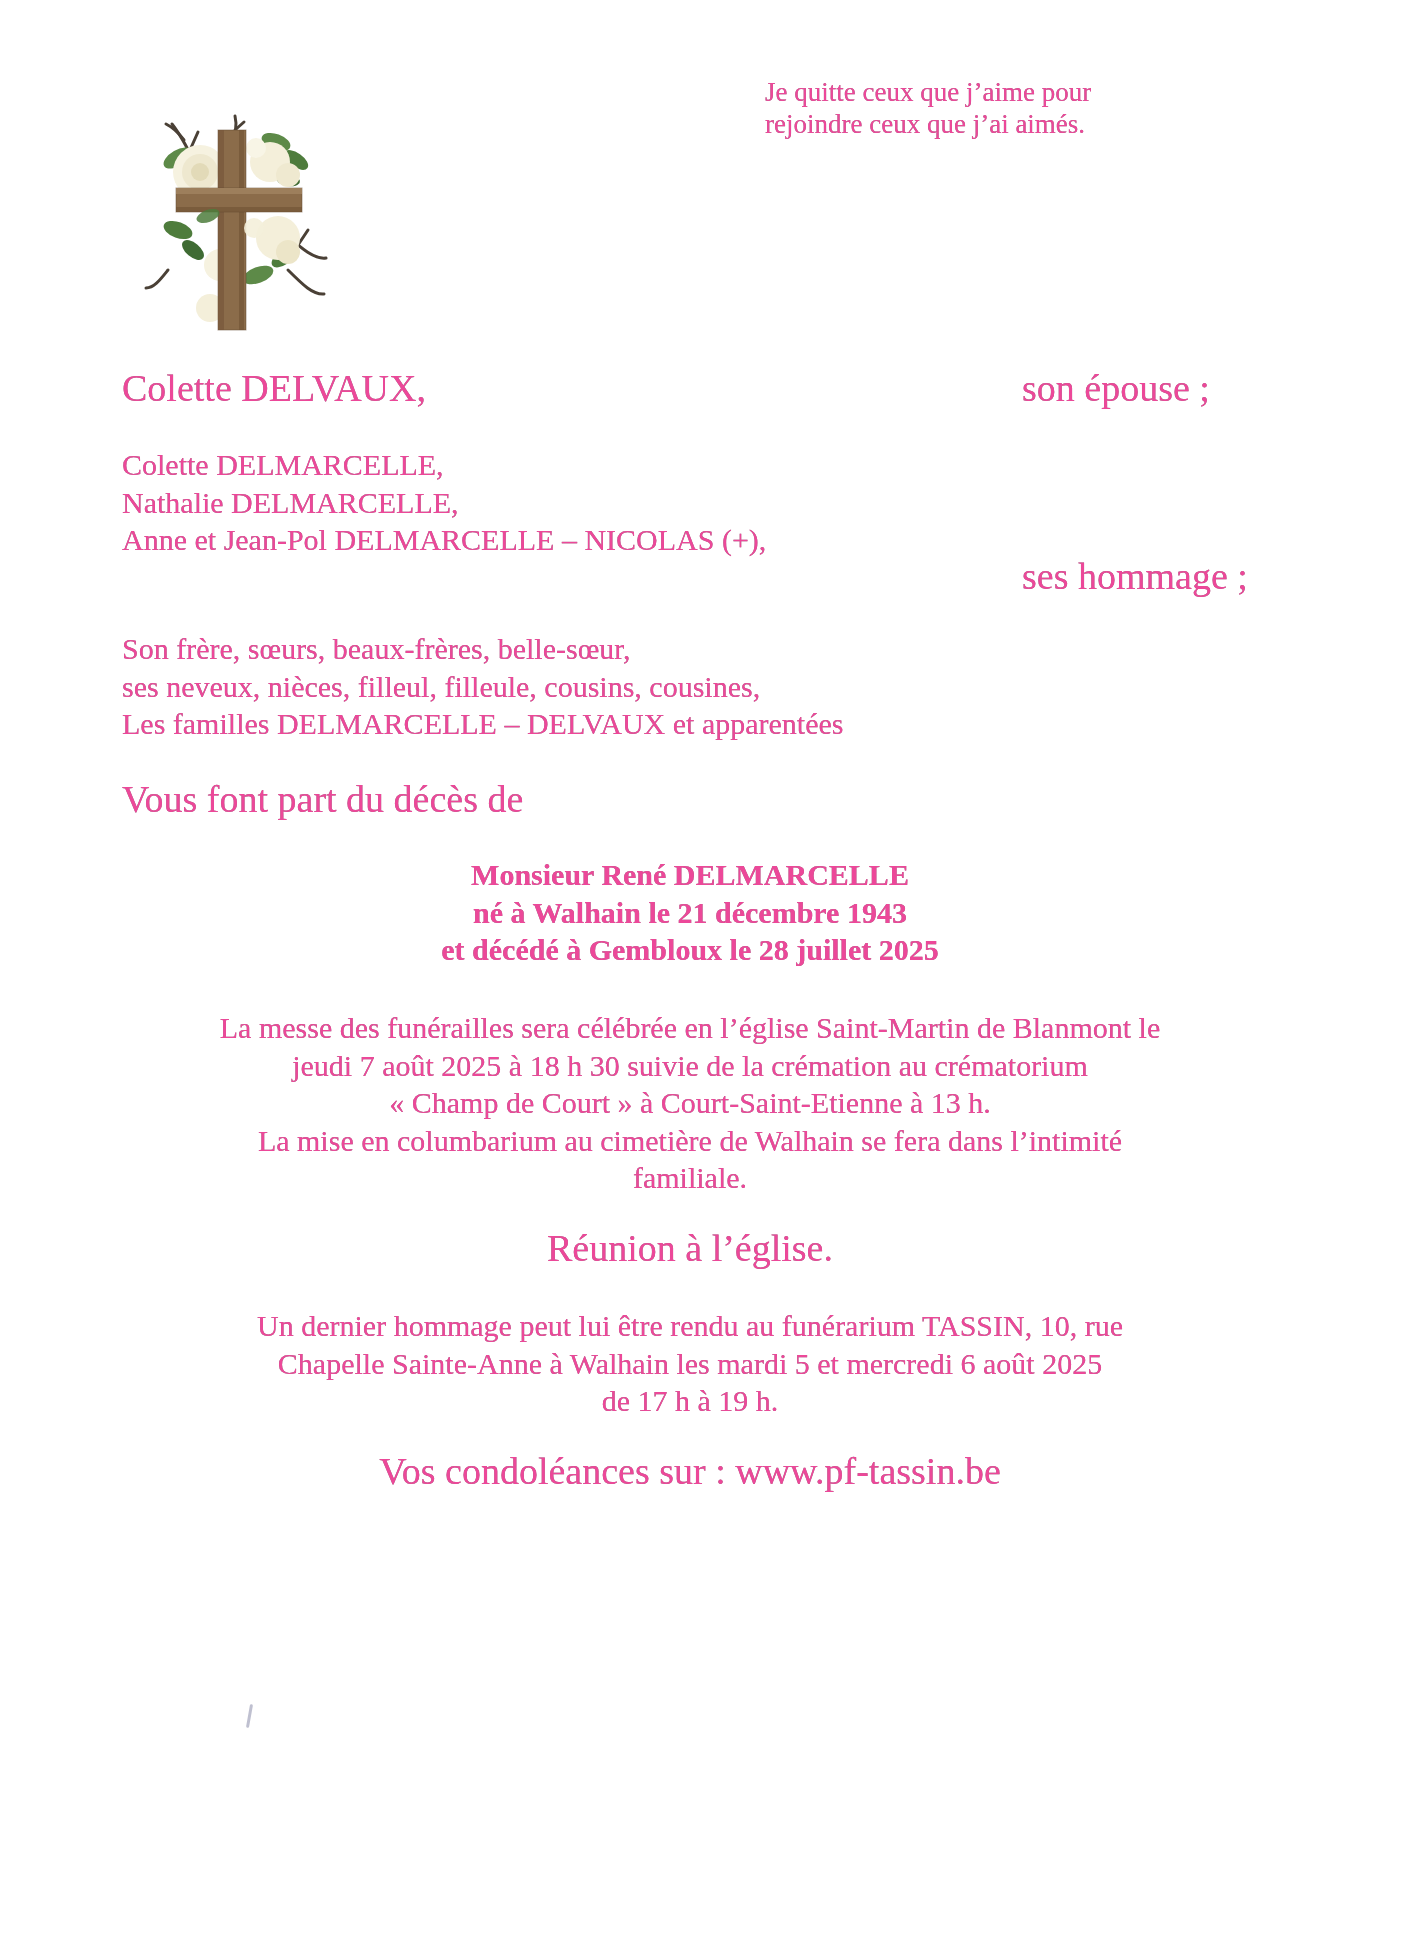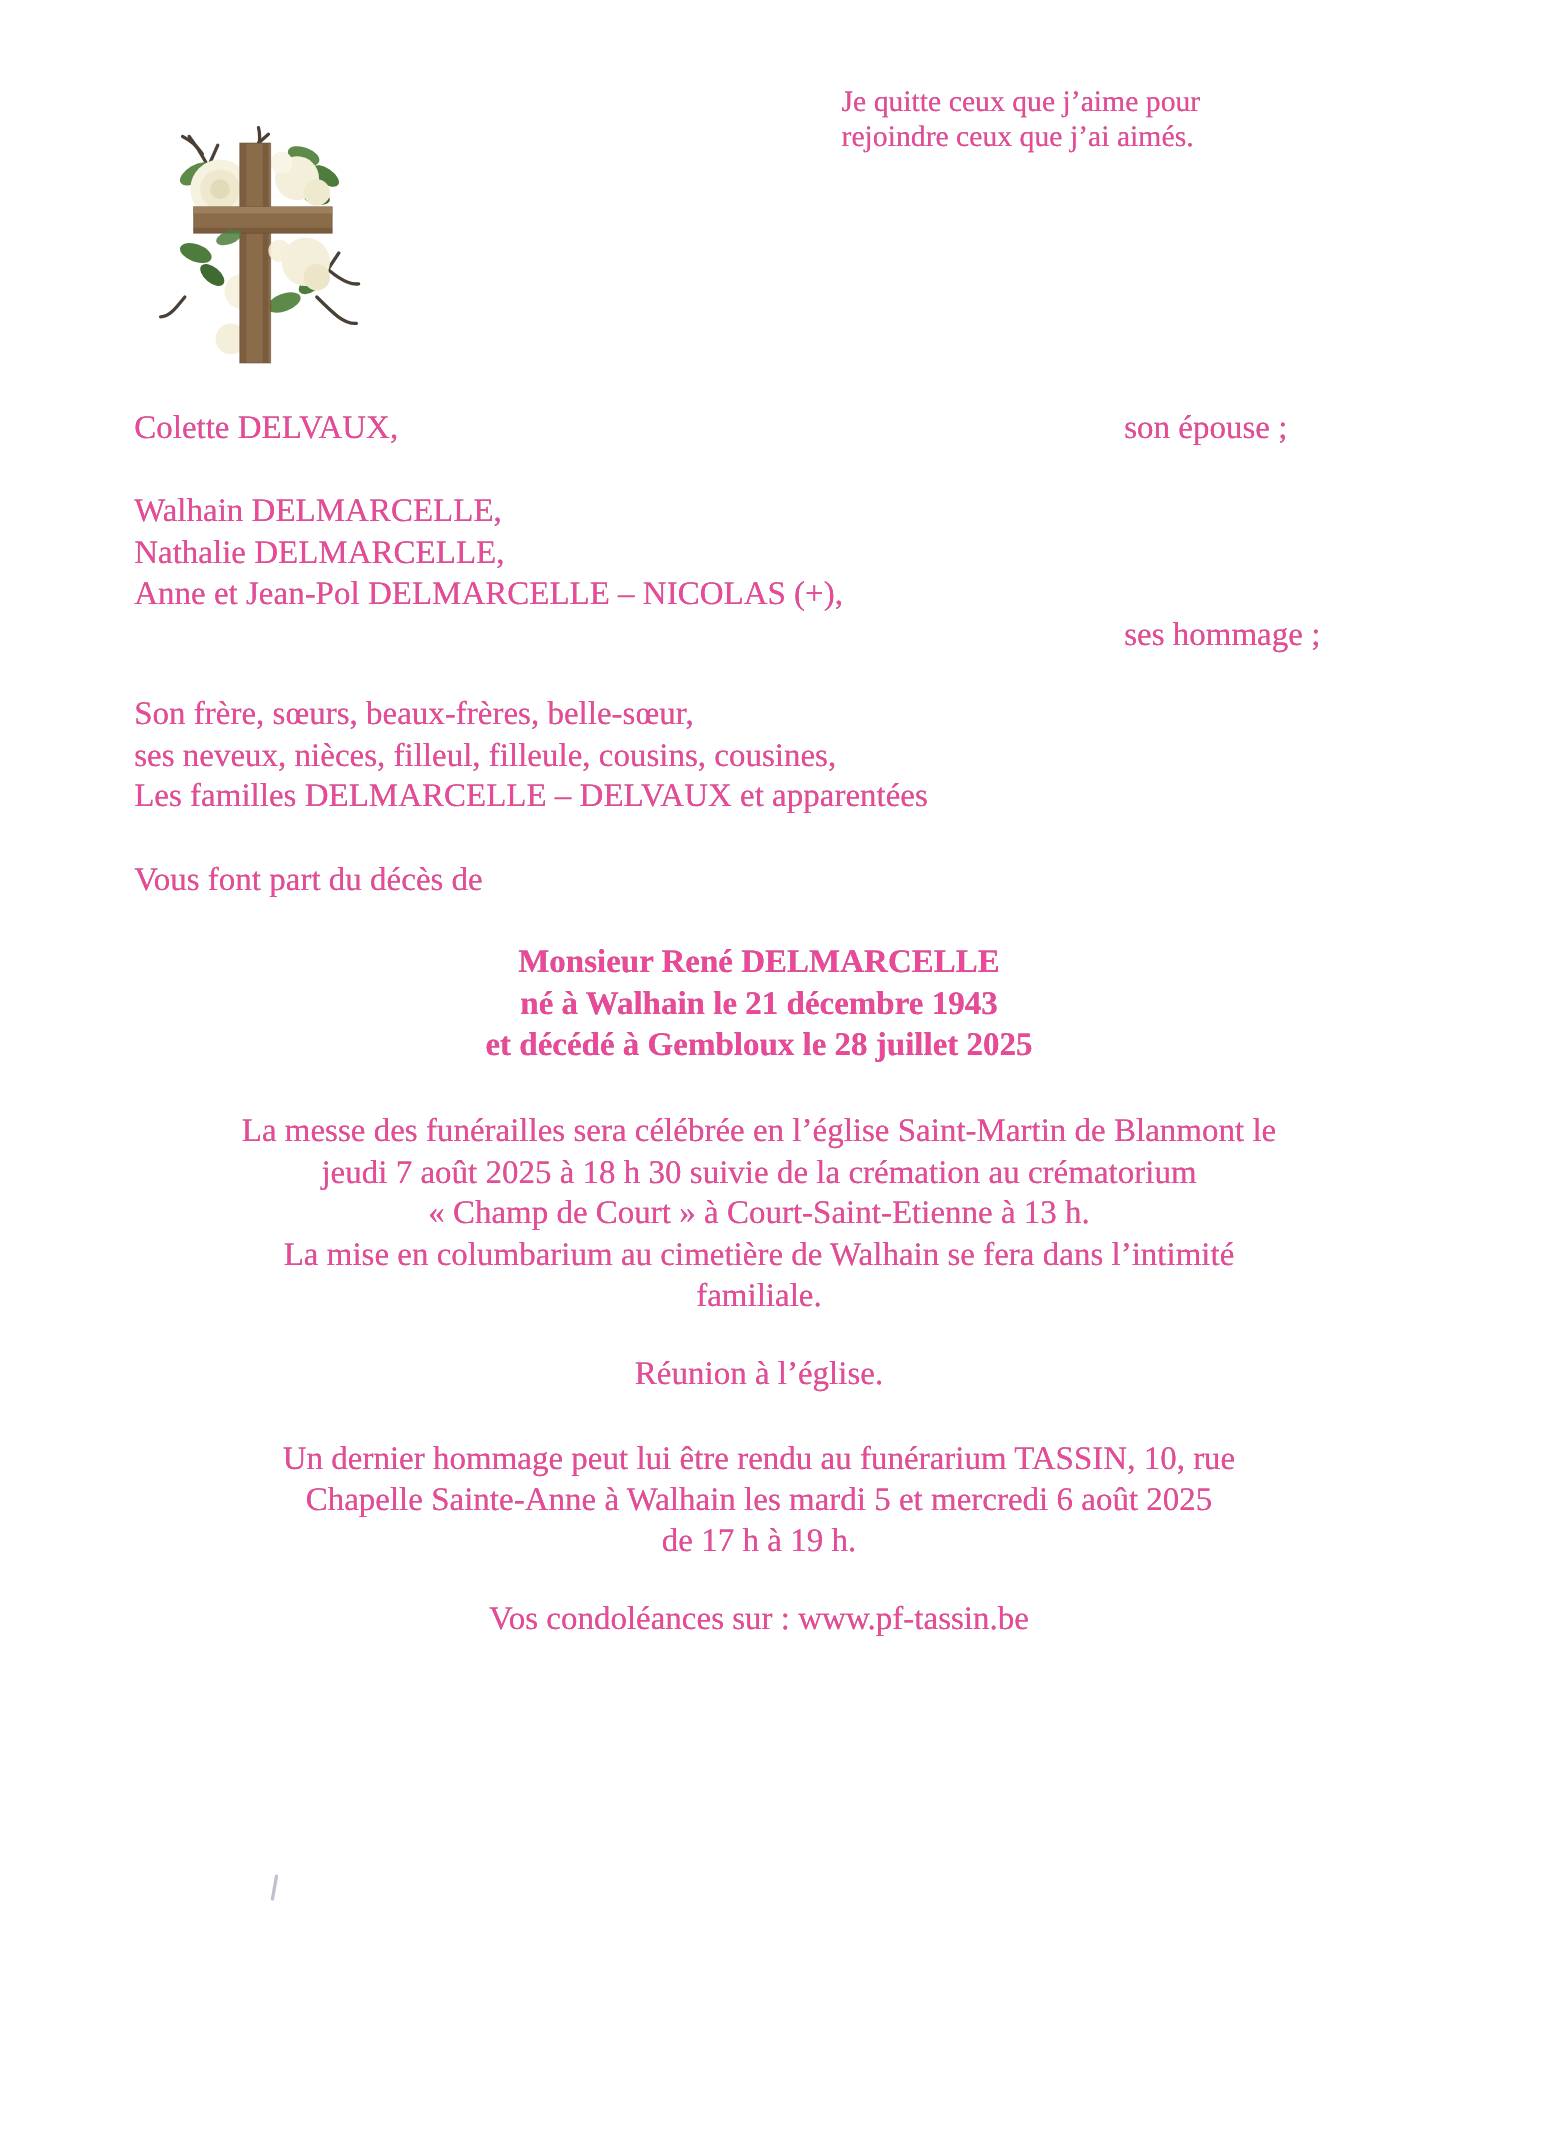--- a/index.html
+++ b/index.html
@@ -8,21 +8,21 @@
     width: 1414px;
     height: 1946px;
     margin: 0 auto;
     background: #ffffff;
     font-family: "Liberation Serif", "DejaVu Serif", serif;
     color: #ec4899;
     overflow: hidden;
     text-shadow: 0 0 0.6px rgba(20,20,20,0.55);
   }
   .abs { position: absolute; }
-  .line { font-size: 30px; line-height: 37.5px; white-space: nowrap; }
+  .line { font-size: 38px; line-height: 37.5px; white-space: nowrap; }
   .block { font-size: 30px; line-height: 37.5px; }
   .center-col {
     left: 0;
     width: 1380px;
     text-align: center;
   }
   .bold { font-weight: bold; }
   .quote {
     left: 765px;
     top: 76px;
@@ -106,21 +106,21 @@
 
   <div class="abs quote">
     <div>Je quitte ceux que j’aime pour</div>
     <div>rejoindre ceux que j’ai aimés.</div>
   </div>
 
   <div class="abs line left-col" style="top:370px">Colette DELVAUX,</div>
   <div class="abs line relation-right" style="top:370px">son épouse ;</div>
 
   <div class="abs block left-col" style="top:446px">
-    <div>Walhain DELMARCELLE,</div>
+    <div>Colette DELMARCELLE,</div>
     <div>Nathalie DELMARCELLE,</div>
     <div>Anne et Jean-Pol DELMARCELLE – NICOLAS (+),</div>
   </div>
   <div class="abs line relation-right" style="top:558px">ses hommage ;</div>
 
   <div class="abs block left-col" style="top:630px">
     <div>Son frère, sœurs, beaux-frères, belle-sœur,</div>
     <div>ses neveux, nièces, filleul, filleule, cousins, cousines,</div>
     <div>Les familles DELMARCELLE – DELVAUX et apparentées</div>
   </div>

